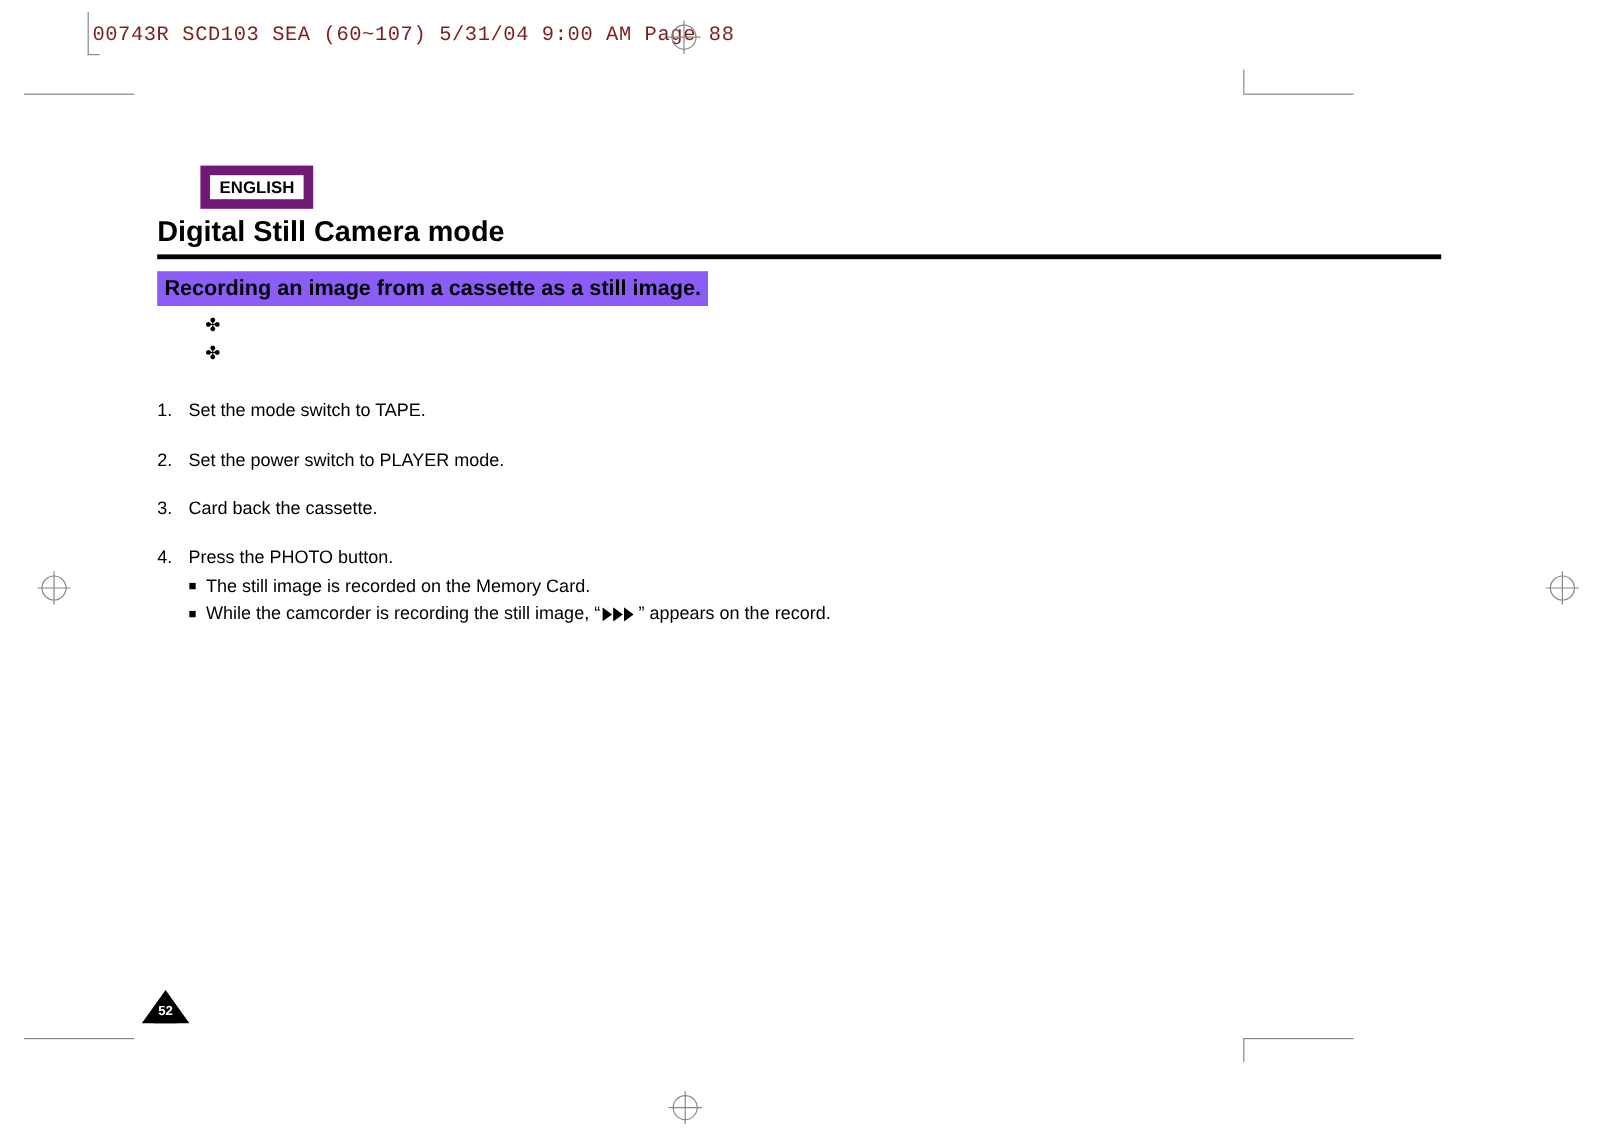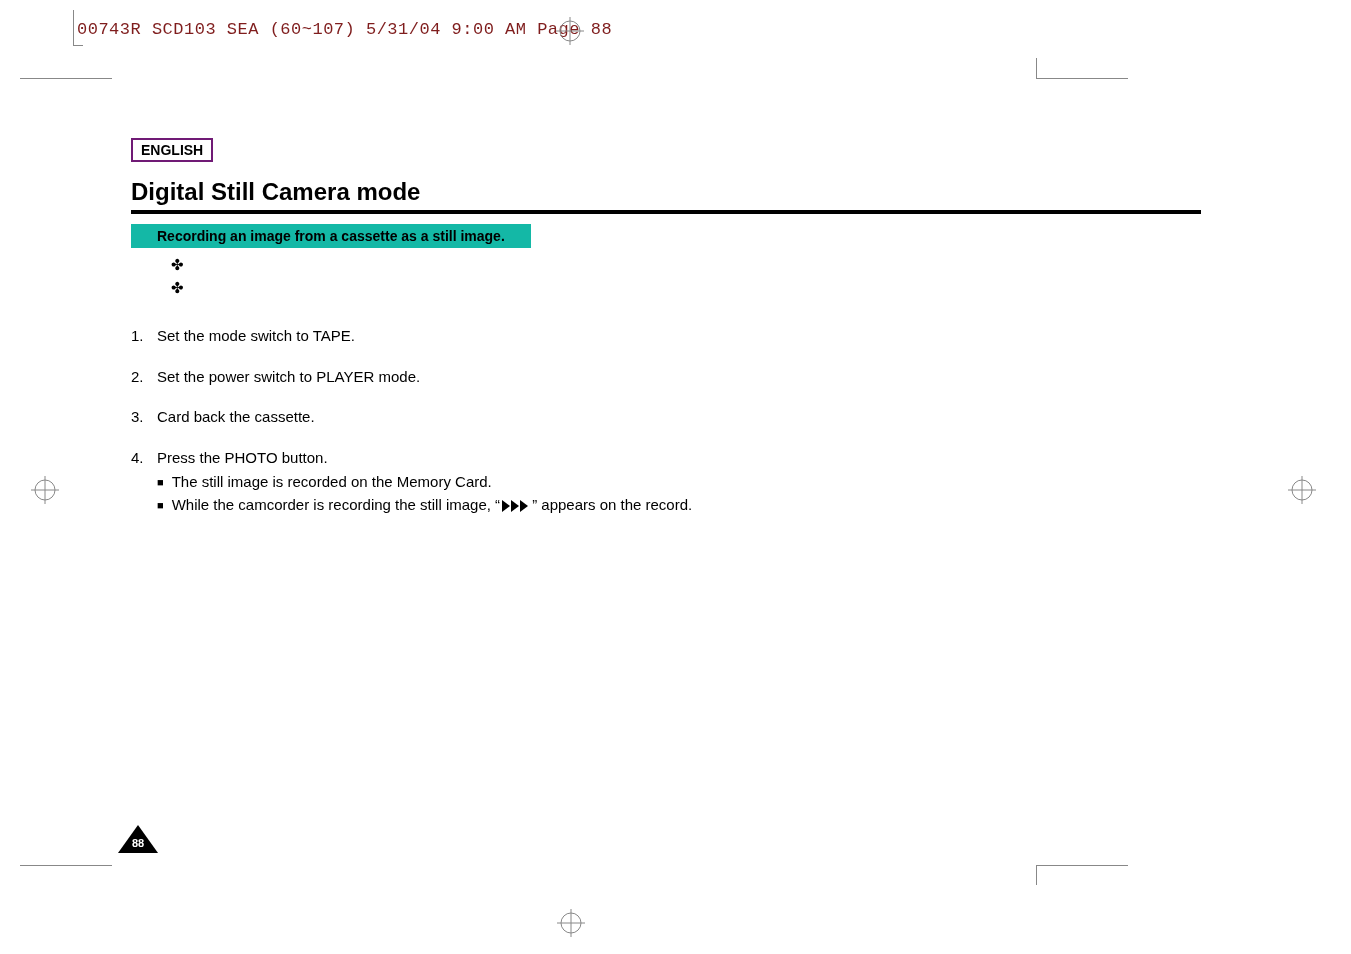--- a/index.html
+++ b/index.html
@@ -38,42 +38,43 @@
       left: 556px;
     }
     .content-area {
       position: absolute;
       top: 138px;
       left: 131px;
       width: 1070px;
     }
     .language-label {
       display: inline-block;
-      border: 2px solid #701a75;
+      border: 8px solid #701a75;
       padding: 2px 8px;
       font-size: 14px;
       font-weight: bold;
+      margin-left: 36px;
     }
     .chapter-title {
       font-size: 24px;
       font-weight: bold;
-      margin-top: 16px;
+      margin-top: 6px;
       margin-bottom: 4px;
     }
     .title-rule {
       height: 4px;
       background: #000;
       width: 1070px;
       margin-bottom: 10px;
     }
     .section-title {
       display: inline-block;
-      background: #14b8a6;
-      padding: 4px 26px;
-      font-size: 14px;
+      background: #8b5cf6;
+      padding: 4px 6px;
+      font-size: 18px;
       font-weight: bold;
       margin-bottom: 6px;
     }
     .bullet-list {
       margin-left: 40px;
       margin-bottom: 26px;
     }
     .bullet-item {
       font-size: 15px;
       line-height: 1.5;
@@ -244,21 +245,21 @@
       </div>
     </div>
   </div>
 </div>
 
 <div class="page-number-badge">
   <svg width="40" height="28" viewBox="0 0 40 28">
     <polygon points="0,28 20,0 40,28" fill="#000"></polygon>
     <polygon points="10,28 20,14 30,28" fill="#000"></polygon>
   </svg>
-  <div style="position:absolute;top:12px;left:0;width:40px;text-align:center;color:#fff;font-size:11px;font-weight:bold;">88</div>
+  <div style="position:absolute;top:12px;left:0;width:40px;text-align:center;color:#fff;font-size:11px;font-weight:bold;">52</div>
 </div>
 
 <div class="crop-mark-left">
   <svg width="28" height="28" viewBox="0 0 28 28">
     <circle cx="14" cy="14" r="10" fill="none" stroke="#888" stroke-width="1"></circle>
     <line x1="14" y1="0" x2="14" y2="28" stroke="#888" stroke-width="1"></line>
     <line x1="0" y1="14" x2="28" y2="14" stroke="#888" stroke-width="1"></line>
   </svg>
 </div>
 

